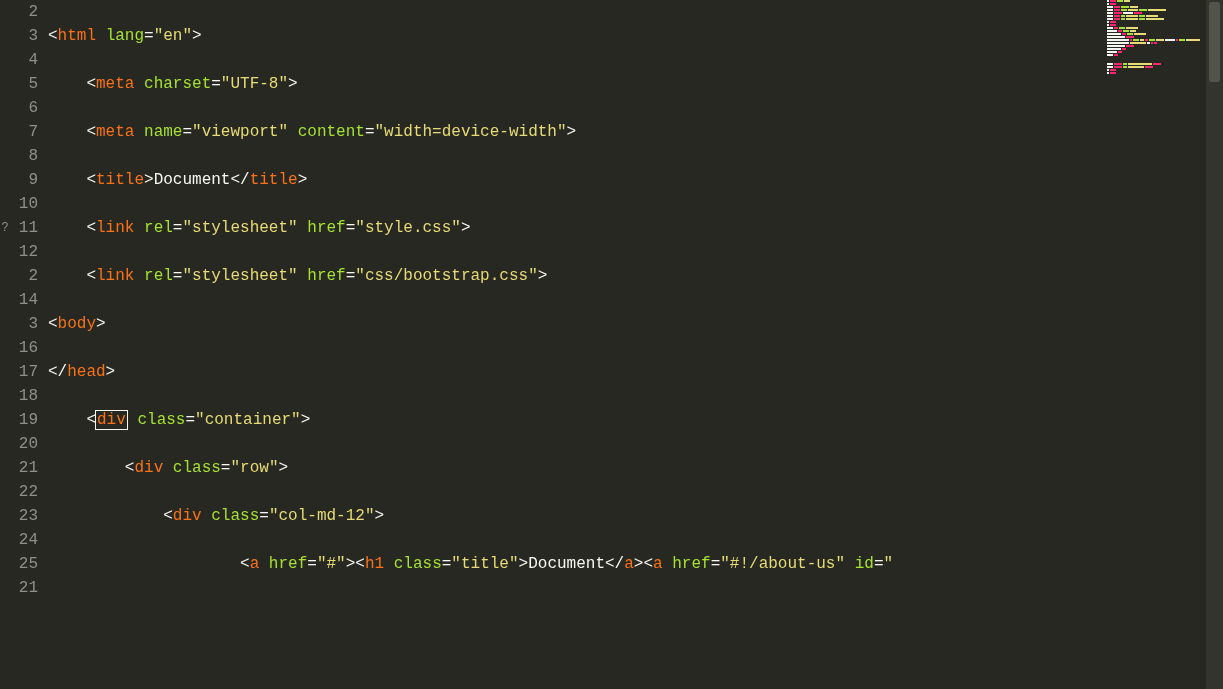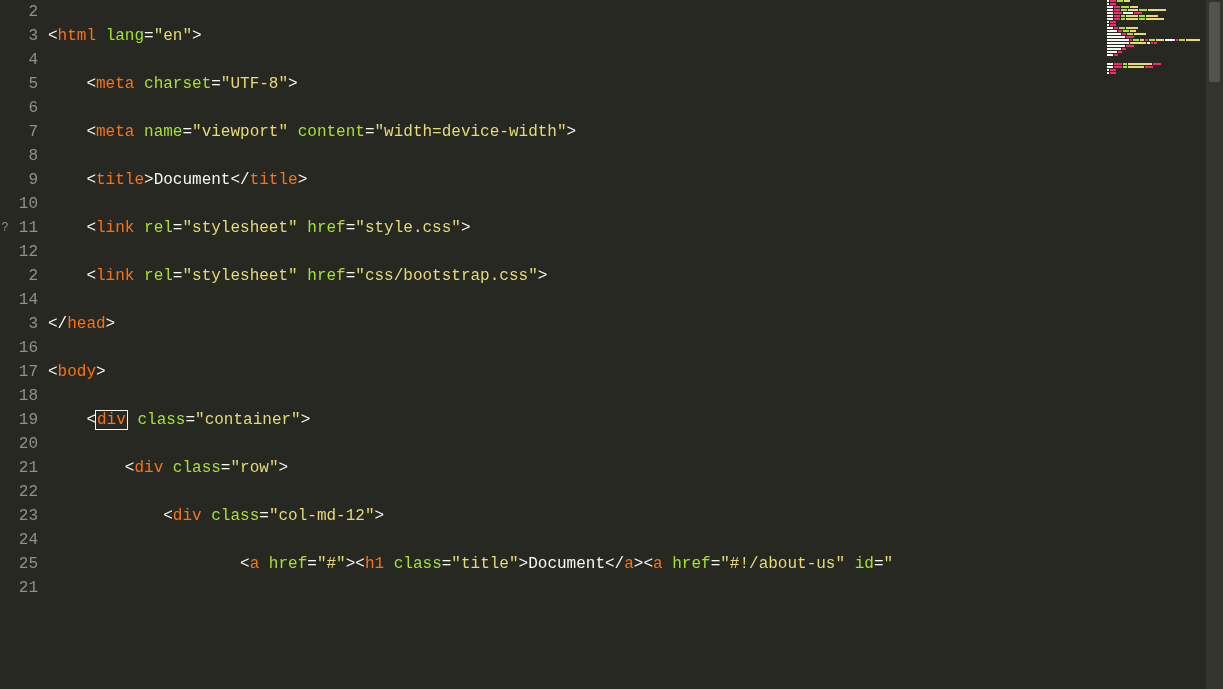--- a/index.html
+++ b/index.html
@@ -131,22 +131,22 @@
     <div class="ln">21</div>
   </div>
 
   <div class="code">
 <div class="row"><span class="p">&lt;</span><span class="t">html</span><span class="p"> </span><span class="at">lang</span><span class="p">=</span><span class="s">"en"</span><span class="p">&gt;</span></div>
 <div class="row">    <span class="p">&lt;</span><span class="t">meta</span><span class="p"> </span><span class="at">charset</span><span class="p">=</span><span class="s">"UTF-8"</span><span class="p">&gt;</span></div>
 <div class="row">    <span class="p">&lt;</span><span class="t">meta</span><span class="p"> </span><span class="at">name</span><span class="p">=</span><span class="s">"viewport"</span><span class="p"> </span><span class="at">content</span><span class="p">=</span><span class="s">"width=device-width"</span><span class="p">&gt;</span></div>
 <div class="row">    <span class="p">&lt;</span><span class="t">title</span><span class="p">&gt;</span><span class="tx">Document</span><span class="p">&lt;/</span><span class="t">title</span><span class="p">&gt;</span></div>
 <div class="row">    <span class="p">&lt;</span><span class="t">link</span><span class="p"> </span><span class="at">rel</span><span class="p">=</span><span class="s">"stylesheet"</span><span class="p"> </span><span class="at">href</span><span class="p">=</span><span class="s">"style.css"</span><span class="p">&gt;</span></div>
 <div class="row">    <span class="p">&lt;</span><span class="t">link</span><span class="p"> </span><span class="at">rel</span><span class="p">=</span><span class="s">"stylesheet"</span><span class="p"> </span><span class="at">href</span><span class="p">=</span><span class="s">"css/bootstrap.css"</span><span class="p">&gt;</span></div>
+<div class="row"><span class="p">&lt;</span><span class="t">body</span><span class="p">&gt;</span></div>
 <div class="row"><span class="p">&lt;/</span><span class="t">head</span><span class="p">&gt;</span></div>
-<div class="row"><span class="p">&lt;</span><span class="t">body</span><span class="p">&gt;</span></div>
 <div class="row">    <span class="p">&lt;</span><span class="t box">div</span><span class="p"> </span><span class="at">class</span><span class="p">=</span><span class="s">"container"</span><span class="p">&gt;</span></div>
 <div class="row">        <span class="p">&lt;</span><span class="t">div</span><span class="p"> </span><span class="at">class</span><span class="p">=</span><span class="s">"row"</span><span class="p">&gt;</span></div>
 <div class="row">            <span class="p">&lt;</span><span class="t">div</span><span class="p"> </span><span class="at">class</span><span class="p">=</span><span class="s">"col-md-12"</span><span class="p">&gt;</span></div>
 <div class="row">                    <span class="p">&lt;</span><span class="t">a</span><span class="p"> </span><span class="at">href</span><span class="p">=</span><span class="s">"#"</span><span class="p">&gt;</span><span class="p">&lt;</span><span class="t">h1</span><span class="p"> </span><span class="at">class</span><span class="p">=</span><span class="s">"title"</span><span class="p">&gt;</span><span class="tx">Document</span><span class="p">&lt;/</span><span class="t">a</span><span class="p">&gt;</span><span class="p">&lt;</span><span class="t">a</span><span class="p"> </span><span class="at">href</span><span class="p">=</span><span class="s">"#!/about-us"</span><span class="p"> </span><span class="at">id</span><span class="p">=</span><span class="s">"</span></div>
 
 
 
 
 
 

